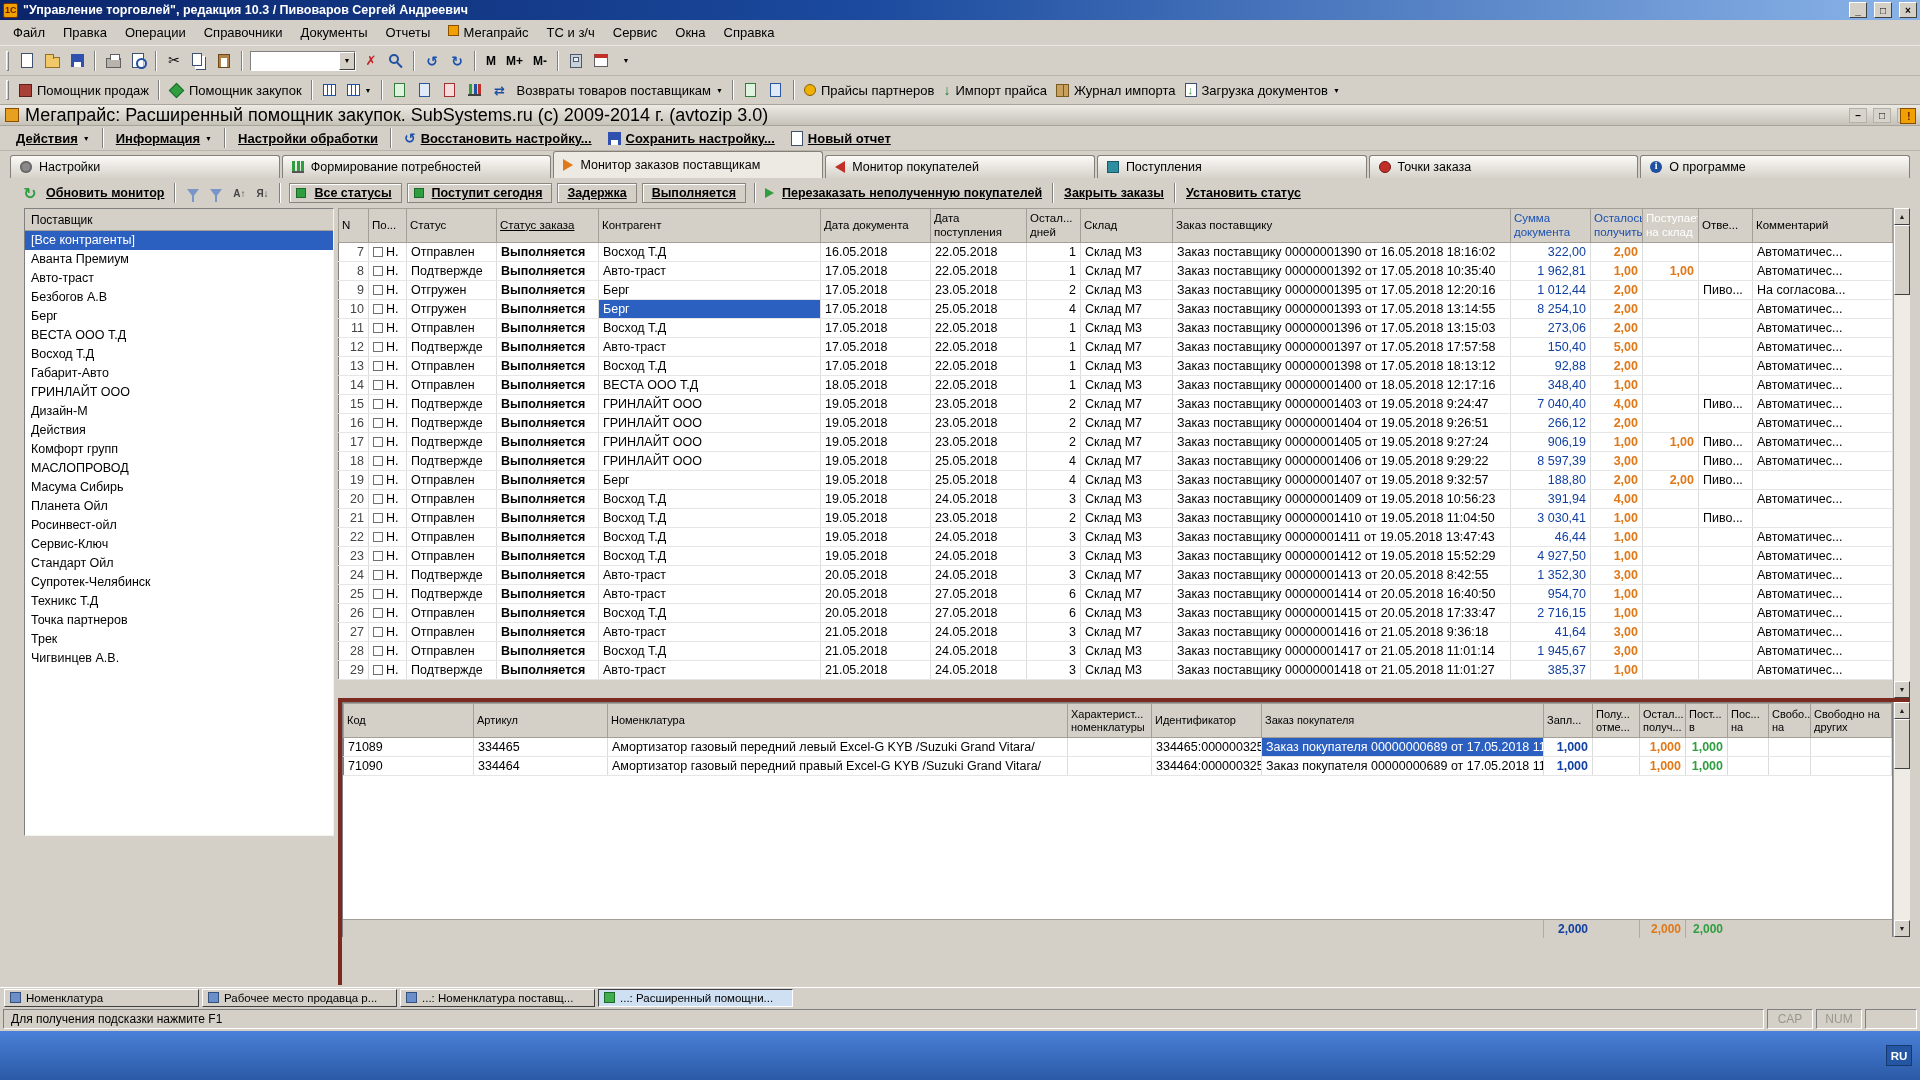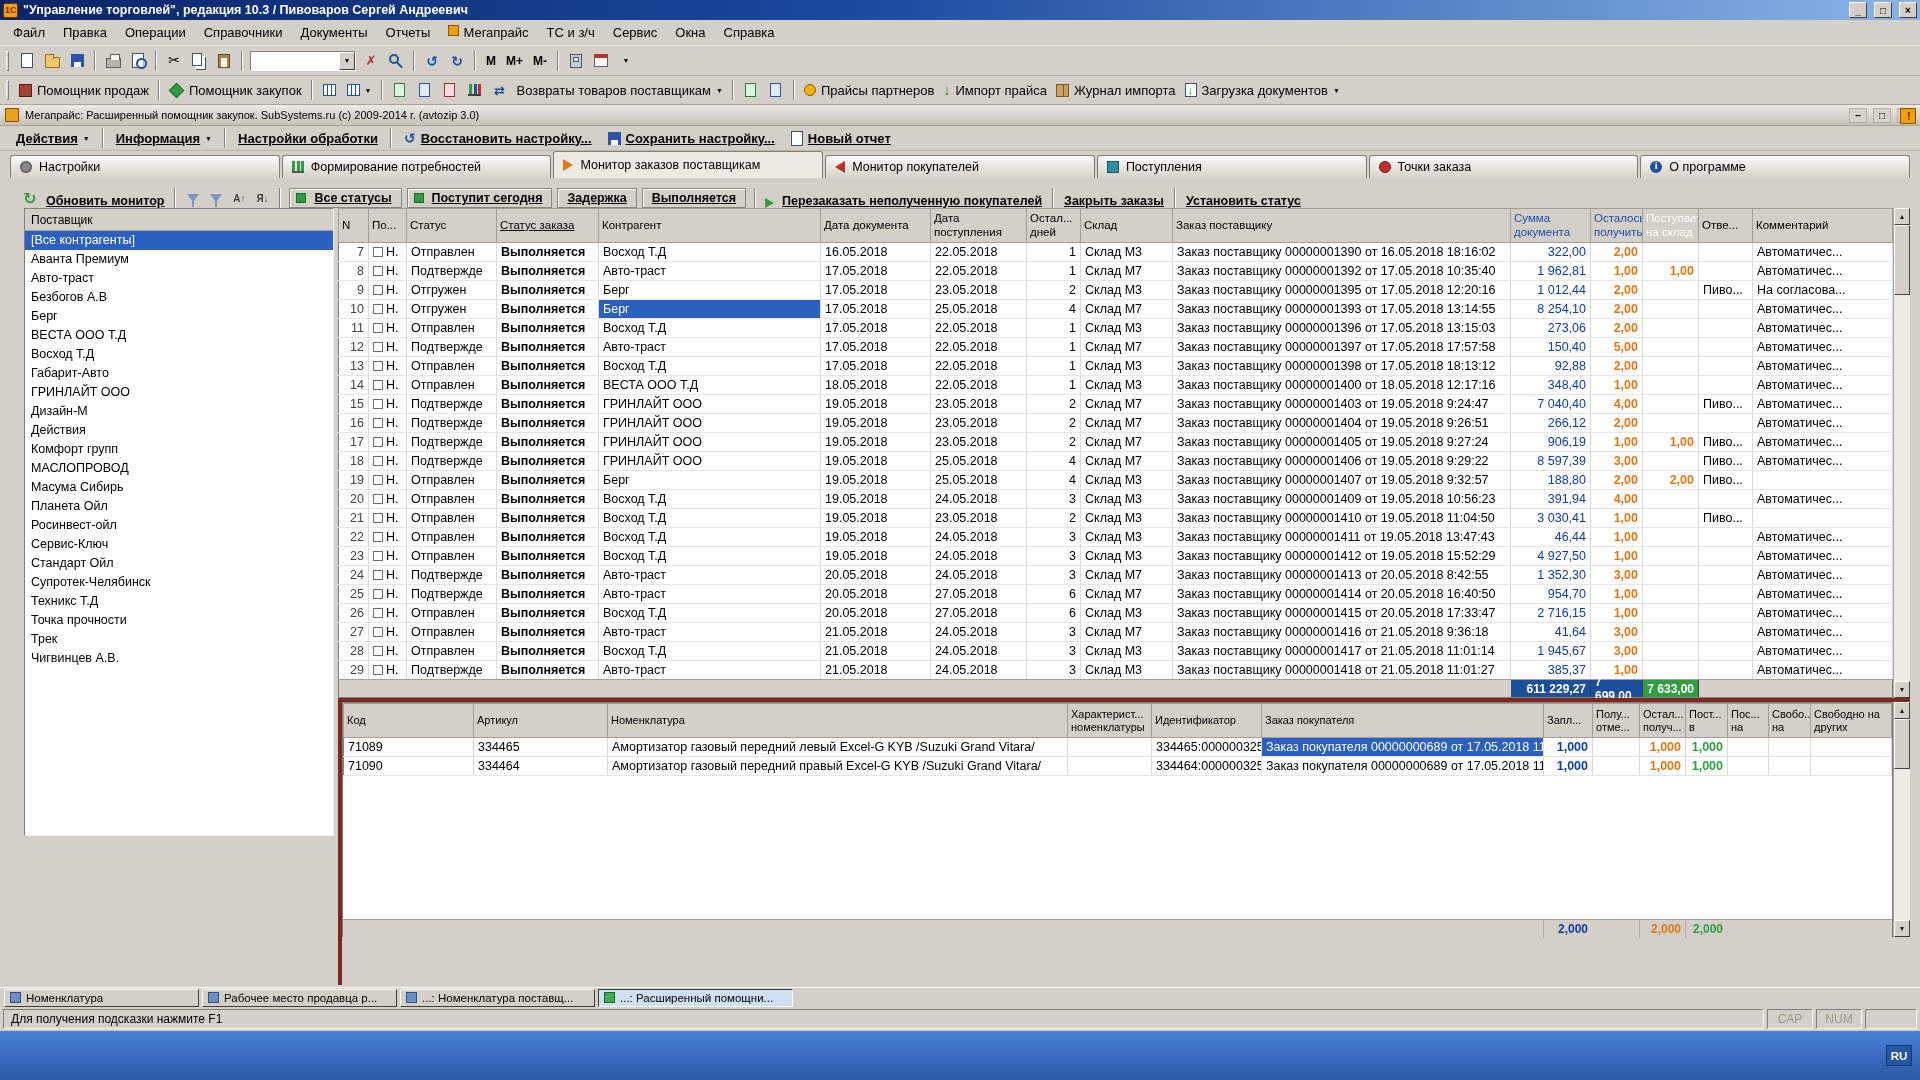--- a/index.html
+++ b/index.html
@@ -66,21 +66,21 @@
 .ic-loaddoc{width:12px;height:14px;background:#fff;border:1px solid #405070;}
 .ic-loaddoc::after{content:"↓";position:absolute;left:2px;top:0;color:#2f9e41;font-weight:bold;font-size:11px;}
 
 .combo{width:106px;height:20px;background:#fff;border:1px solid;border-color:#808080 #fff #fff #808080;display:flex;align-items:center;margin:0 2px;}
 .combo .val{flex:1;padding:0 4px;font-size:12px;}
 .combo .cbtn{width:16px;height:18px;background:#d4d0c8;border:1px solid;border-color:#fff #404040 #404040 #fff;font-size:7px;display:flex;align-items:center;justify-content:center;}
 .mbtn{padding:2px 5px;font-weight:bold;font-size:12px;}
 
 
 .mdi-title{position:absolute;top:105px;left:0;right:0;height:21px;background:linear-gradient(180deg,#eceae4,#c6c2b8);display:flex;align-items:center;gap:6px;padding:0 5px;border-bottom:1px solid #a8a49c;}
-.mdi-title .t{flex:1;font-size:11px;white-space:nowrap;overflow:hidden;}
+.mdi-title .t{flex:1;font-size:18px;white-space:nowrap;overflow:hidden;}
 .mdi-ic{width:14px;height:14px;background:#e8a020;border:1px solid #8a5000;flex:none;}
 .mdi-btn{width:18px;height:15px;display:flex;align-items:center;justify-content:center;font-size:10px;font-weight:bold;border:1px solid #b4b0a8;background:#d8d4cc;flex:none;}
 .advisor{position:absolute;right:4px;top:108px;width:16px;height:16px;background:#f0a000;border:1px solid #8a5000;}
 .advisor::after{content:"!";position:absolute;left:6px;top:1px;font-size:11px;font-weight:bold;color:#7a2000;}
 
 .actionbar{position:absolute;top:126px;left:0;right:0;height:25px;background:#d4d0c8;display:flex;align-items:center;padding:0 8px;border-bottom:1px solid #b9b5ad;}
 .abtn{display:flex;align-items:center;gap:5px;padding:3px 8px;font-weight:bold;white-space:nowrap;}
 .abtn .lbl{text-decoration:underline;}
 
 
@@ -91,21 +91,21 @@
 .ti-gear{border-radius:50%;background:#8a8a8a;box-shadow:inset 0 0 0 2px #6a6a6a;}
 .ti-chart{border-bottom:2px solid #555;background:linear-gradient(90deg,#2f9e41 0 3px,transparent 3px 5px,#2f9e41 5px 8px,transparent 8px 9px,#2f9e41 9px 12px);}
 .ti-orders{width:0;height:0;border-left:10px solid #e07818;border-top:6px solid transparent;border-bottom:6px solid transparent;background:none;}
 .ti-buyers{width:0;height:0;border-right:10px solid #c03028;border-top:6px solid transparent;border-bottom:6px solid transparent;background:none;}
 .ti-receipts{background:#2f8ea0;border:1px solid #1a5a68;}
 .ti-points{border-radius:50%;background:#c03028;border:1px solid #701812;}
 .ti-about{border-radius:50%;background:#2050a0;position:relative;}
 .ti-about::after{content:"i";position:absolute;left:4.5px;top:-1px;color:#fff;font-size:10px;font-weight:bold;font-family:"Liberation Serif",serif;}
 
 
-.montoolbar{position:absolute;top:178px;left:10px;right:10px;height:30px;background:#d4d0c8;display:flex;align-items:flex-end;gap:3px;padding:0 10px;}
+.montoolbar{position:absolute;top:178px;left:10px;right:10px;height:30px;background:#d4d0c8;display:flex;align-items:center;gap:3px;padding:0 10px;}
 .mt-link{font-weight:bold;text-decoration:underline;padding:0 3px;white-space:nowrap;font-size:12.5px;}
 .mt-boxed{border:1px solid #8a867e;box-shadow:inset 1px 1px 0 #fff;padding:2px 6px;display:flex;align-items:center;gap:5px;margin:0 1px;}
 .cube{width:10px;height:10px;background:#2f9e41;border:1px solid #1c6b2a;flex:none;}
 .play{width:0;height:0;border-left:9px solid #2f9e41;border-top:5px solid transparent;border-bottom:5px solid transparent;margin:0 2px;flex:none;}
 .mt-ic{width:20px;height:20px;display:flex;align-items:center;justify-content:center;flex:none;}
 .mt-refresh::before{content:"↻";color:#2f9e41;font-weight:bold;font-size:16px;}
 .funnel{width:0;height:0;border-left:6px solid transparent;border-right:6px solid transparent;border-top:8px solid #7a96c8;position:relative;}
 .funnel::after{content:"";position:absolute;left:-1px;top:-2px;width:2px;height:7px;background:#7a96c8;}
 .sort-up::before{content:"A↑";font-size:10px;font-weight:bold;color:#444;}
 .sort-down::before{content:"Я↓";font-size:10px;font-weight:bold;color:#444;}
@@ -491,21 +491,21 @@
       <div class="sp-item">Действия</div>
       <div class="sp-item">Комфорт групп</div>
       <div class="sp-item">МАСЛОПРОВОД</div>
       <div class="sp-item">Масума Сибирь</div>
       <div class="sp-item">Планета Ойл</div>
       <div class="sp-item">Росинвест-ойл</div>
       <div class="sp-item">Сервис-Ключ</div>
       <div class="sp-item">Стандарт Ойл</div>
       <div class="sp-item">Супротек-Челябинск</div>
       <div class="sp-item">Техникс Т.Д</div>
-      <div class="sp-item">Точка прочности</div>
+      <div class="sp-item">Точка партнеров</div>
       <div class="sp-item">Трек</div>
       <div class="sp-item">Чигвинцев А.В.</div>
     </div>
 </div>
 
 <div class="orders-wrap">
   <table class="grid orders-grid">
     <colgroup>
       <col style="width:30px">
         <col style="width:38px">
@@ -930,25 +930,20 @@
         <td>Склад М3</td>
         <td>Заказ поставщику 00000001418 от 21.05.2018 11:01:27</td>
         <td class="c-sum">385,37</td>
         <td class="c-rem">1,00</td>
         <td class="c-inc"></td>
         <td></td>
         <td>Автоматичес...</td>
       </tr>
       </tbody>
   </table>
-  <div class="totals-bar">
-    <div class="tcell t-sum">611 229,27</div>
-    <div class="tcell t-rem">7 699,00</div>
-    <div class="tcell t-inc">7 633,00</div>
-  </div>
   <div class="sb" style="left:1555px;top:0;height:490px;">
     <div class="sb-btn">▲</div>
     <div class="sb-thumb"></div>
     <div class="sb-btn sb-down">▼</div>
   </div>
 </div>
 
 <div class="bottom-panel">
   <div class="items-area">
     <table class="grid items-grid">

